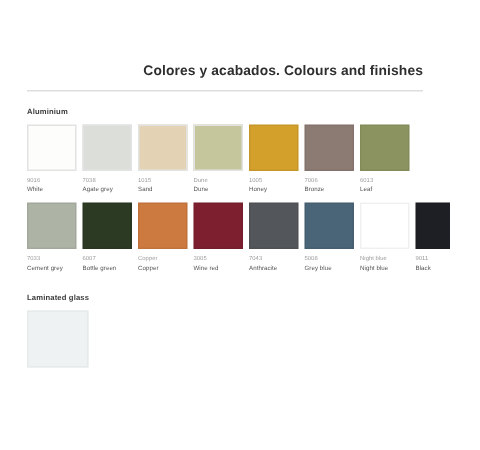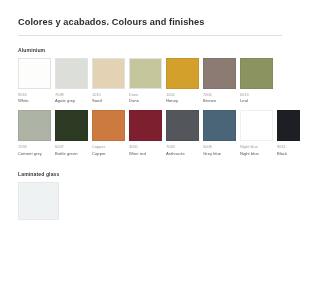--- a/index.html
+++ b/index.html
@@ -18,27 +18,28 @@
   .page {
     position: relative;
     width: 300px;
     height: 300px;
     box-sizing: border-box;
     padding: 0 18px;
     background: #ffffff;
   }
   .doc-title {
     margin: 0;
-    padding-top: 16px;
+    padding-top: 41px;
     font-size: 9.2px;
     line-height: 12px;
     font-weight: 600;
     letter-spacing: 0.01em;
     color: #2e2e2e;
     white-space: nowrap;
+    text-align: right;
   }
   .title-rule {
     margin-top: 7px;
     height: 1px;
     width: 100%;
     background: #dedede;
   }
   .section {
     margin-top: 11px;
   }

